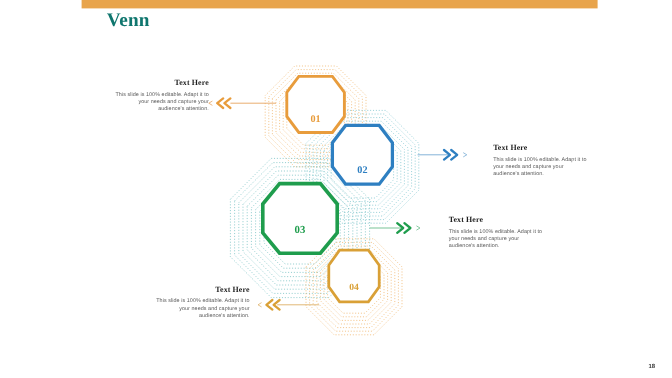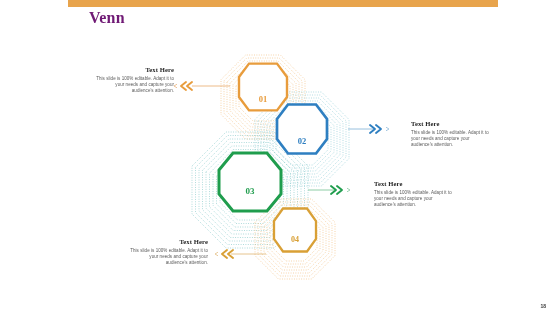--- a/index.html
+++ b/index.html
@@ -35,21 +35,21 @@
   }
 
   
   .slide-title {
     position: absolute;
     left: 89px;
     top: 8px;
     font-family: "Liberation Serif", serif;
     font-weight: bold;
     font-size: 16px;
-    color: #701a75;
+    color: #0f766e;
     letter-spacing: 0.2px;
     line-height: 20px;
   }
 
   
   .diagram {
     position: absolute;
     left: 0;
     top: 0;
     width: 560px;

